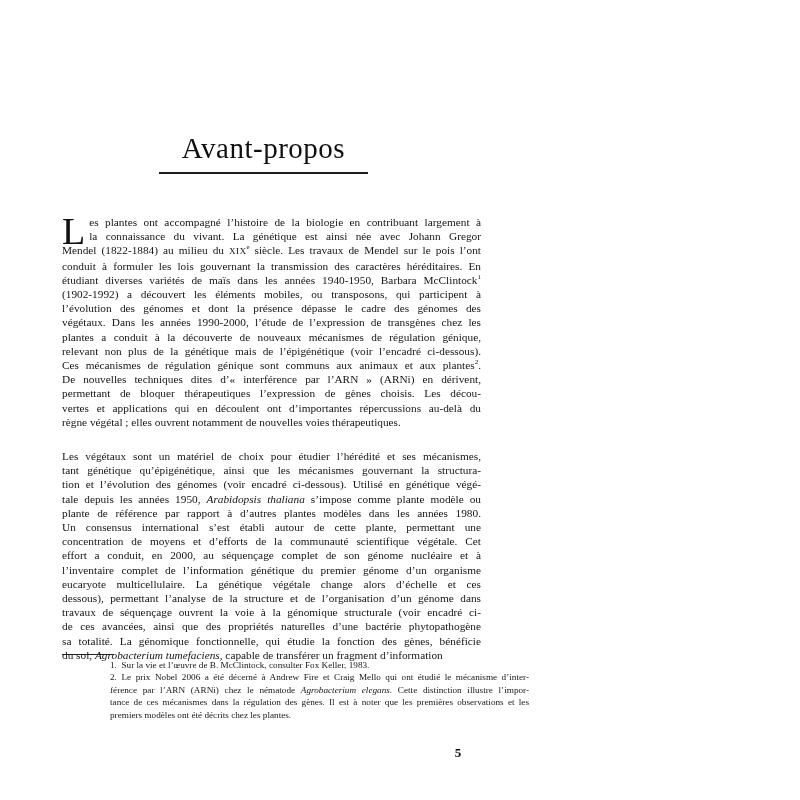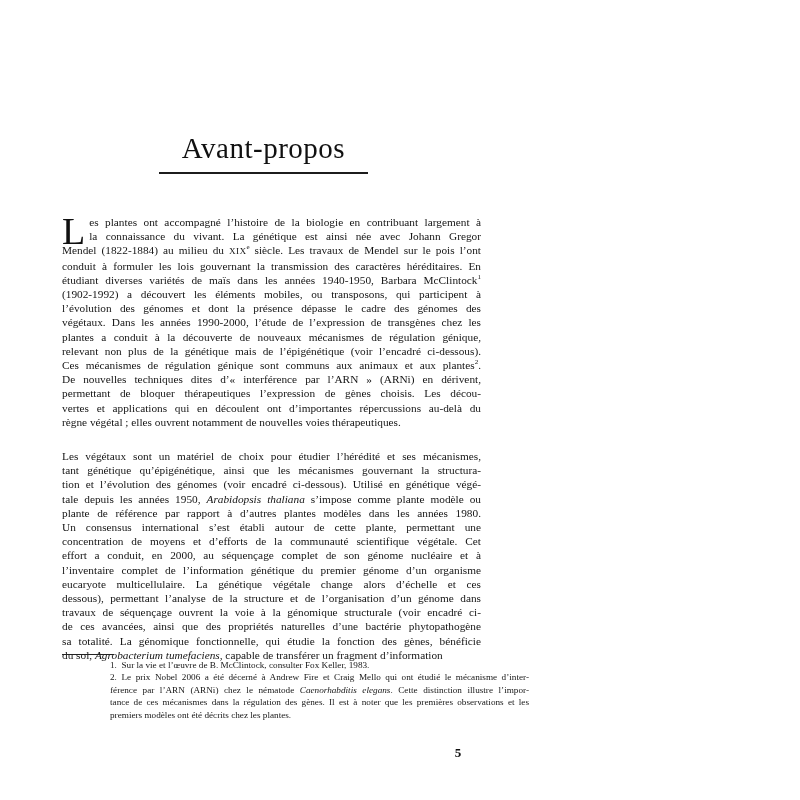--- a/index.html
+++ b/index.html
@@ -70,20 +70,20 @@
     </main>
 
   <div class="fn-sep"></div>
 
   <section class="footnotes" id="footnotes">
       <div>
         <div class="line last">1. Sur la vie et l’œuvre de B. McClintock, consulter Fox Keller, 1983.</div>
       </div>
       <div>
         <div class="line">2. Le prix Nobel 2006 a été décerné à Andrew Fire et Craig Mello qui ont étudié le mécanisme d’inter-</div>
-        <div class="line">férence par l’ARN (ARNi) chez le nématode <i>Caenorhabditis elegans</i>. Cette distinction illustre l’impor-</div>
+        <div class="line">férence par l’ARN (ARNi) chez le nématode <i>Agrobacterium elegans</i>. Cette distinction illustre l’impor-</div>
         <div class="line">tance de ces mécanismes dans la régulation des gènes. Il est à noter que les premières observations et les</div>
         <div class="line last">premiers modèles ont été décrits chez les plantes.</div>
       </div>
     </section>
 
   <div class="folio">5</div>
 </div>
 
 </body></html>

